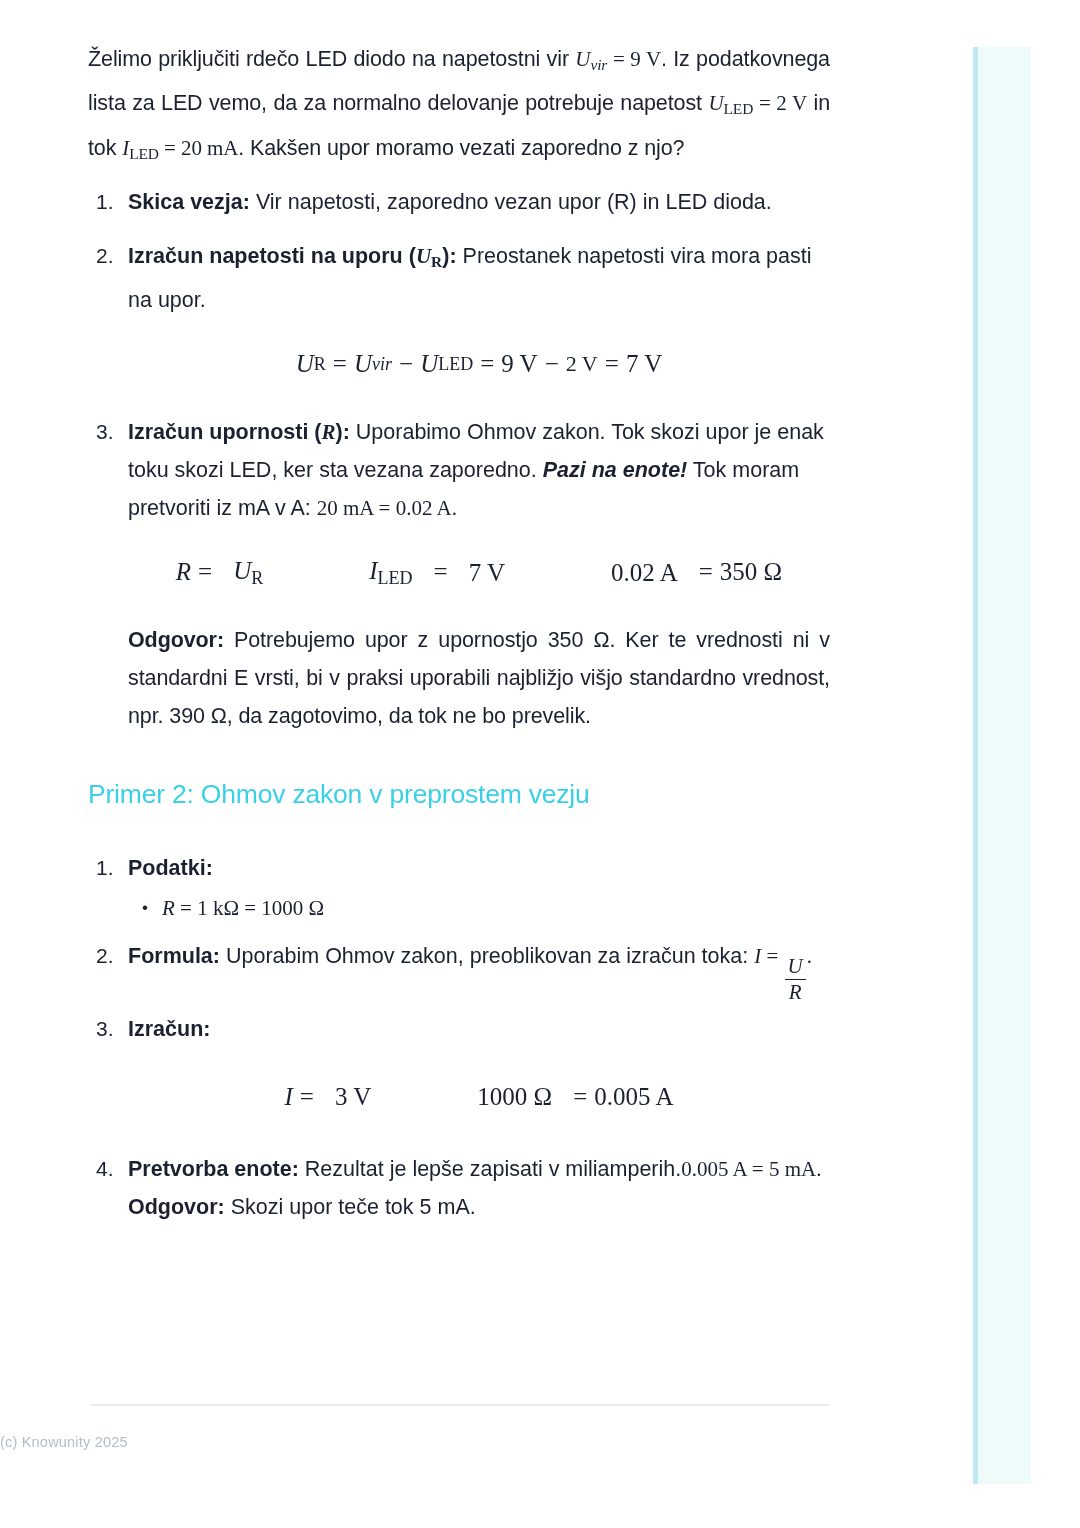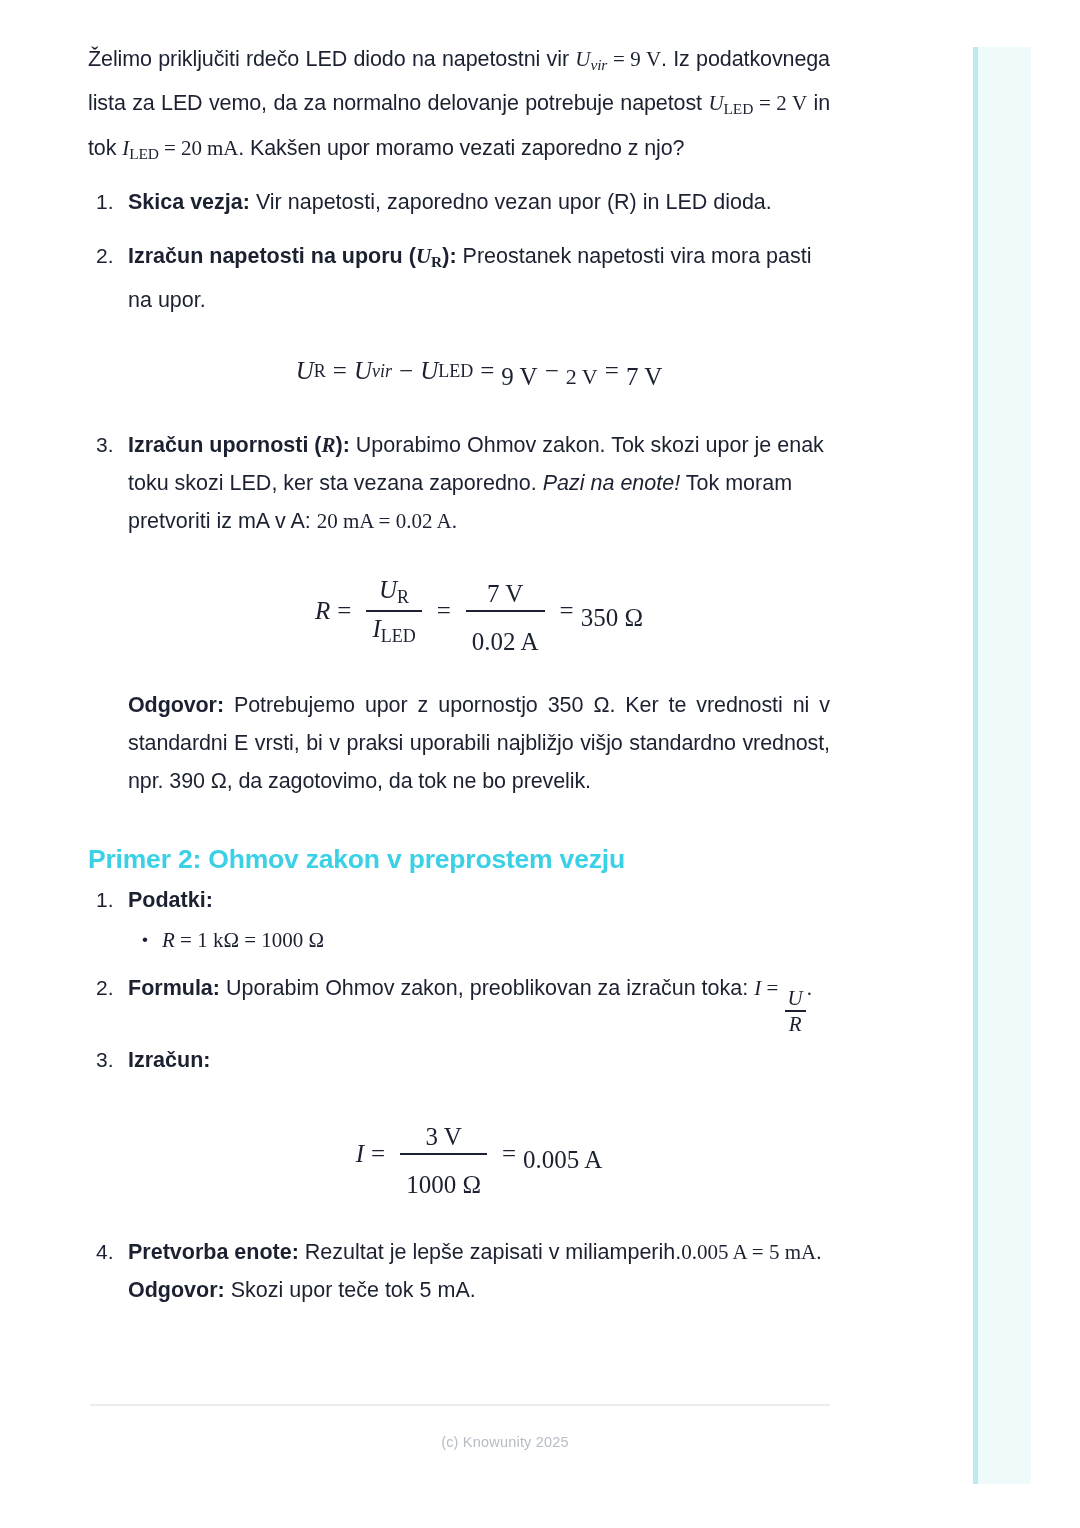--- a/index.html
+++ b/index.html
@@ -58,21 +58,20 @@
   
   .m {
     font-family: "Liberation Serif", "DejaVu Serif", serif;
     font-style: italic;
     font-size: 21px;
   }
   .mu {
     font-family: "Liberation Serif", "DejaVu Serif", serif;
     font-style: normal;
     font-size: 21px;
-    margin-top: 13px;
   }
   .sub {
     font-size: 0.72em;
     vertical-align: -0.28em;
     font-style: italic;
   }
   .sub-up {
     font-size: 0.72em;
     vertical-align: -0.28em;
     font-style: normal;
@@ -96,21 +95,21 @@
   ol.steps > li::before {
     content: counter(step) ".";
     position: absolute;
     left: 8px;
     top: 0;
     font-size: 21px;
     color: #1b2130;
   }
   ol.steps > li.tight { margin-bottom: 6px; }
   ol.steps > li b, .bold { font-weight: 700; }
-  .ital { font-style: italic; }
+  .ital { font-style: italic; font-weight: bold; }
 
   ul.subs {
     margin: 4px 0 4px 0;
     padding-left: 34px;
     list-style: none;
   }
   ul.subs > li {
     position: relative;
     margin-bottom: 12px;
     line-height: 34px;
@@ -133,24 +132,25 @@
     color: #1b2130;
   }
   .eqline {
     display: inline-flex;
     align-items: center;
     justify-content: center;
     gap: 0;
   }
   .frac {
     display: inline-flex;
-    flex-direction: column;
+    flex-direction: row;
     align-items: center;
     vertical-align: middle;
     margin: 0 8px;
+    gap: 47px;
   }
   .frac .num,
   .frac .den {
     padding: 0 6px;
     line-height: 1.16;
     white-space: nowrap;
   }
   .frac .bar {
     width: 100%;
     height: 1.5px;
@@ -176,41 +176,41 @@
   .ifrac .bar {
     width: 100%;
     height: 1.2px;
     background: #1b2130;
     margin: 1px 0;
   }
 
   
   h2.section {
     font-size: 26.5px;
-    font-weight: 700;
+    font-weight: 400;
     color: #3ad0e6;
-    margin: 44px 0 6px 0;
+    margin: 44px 0 39px 0;
     letter-spacing: -0.2px;
   }
 
   
   .divider {
     position: absolute;
     left: 90px;
     top: 1404px;
     width: 740px;
     height: 1.5px;
     background: #ececee;
   }
   .footer {
     position: absolute;
     top: 1434px;
     left: 0;
     width: 1010px;
-    text-align: center;
+    text-align: left;
     font-size: 14.5px;
     color: #b6bcc4;
     letter-spacing: 0.2px;
   }
 </style>
 </head>
 <body>
 
 <div class="edge-panel"></div>
 <div class="edge-line"></div>

